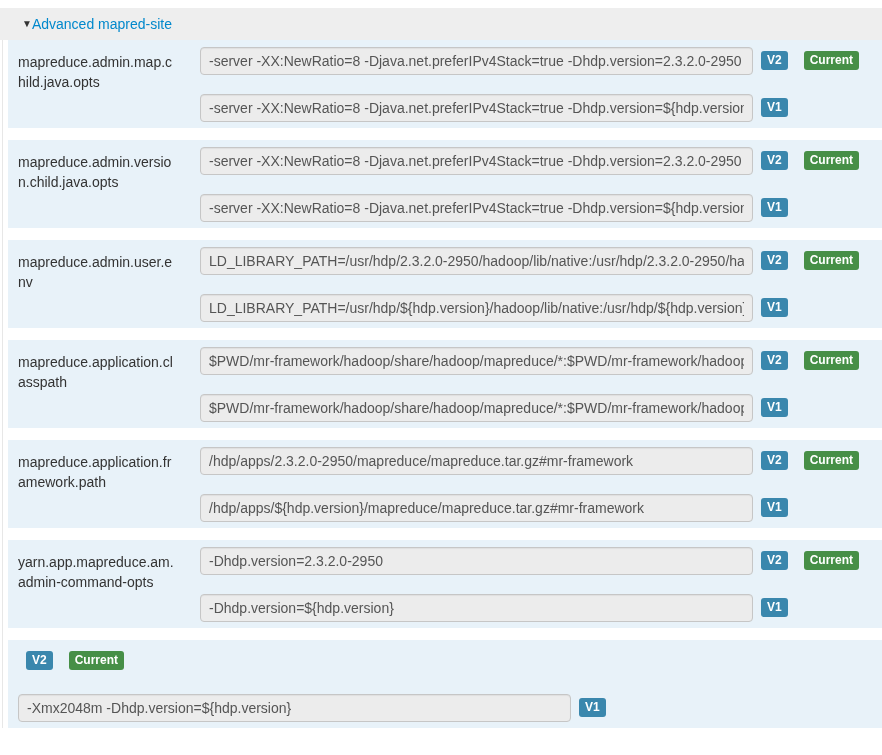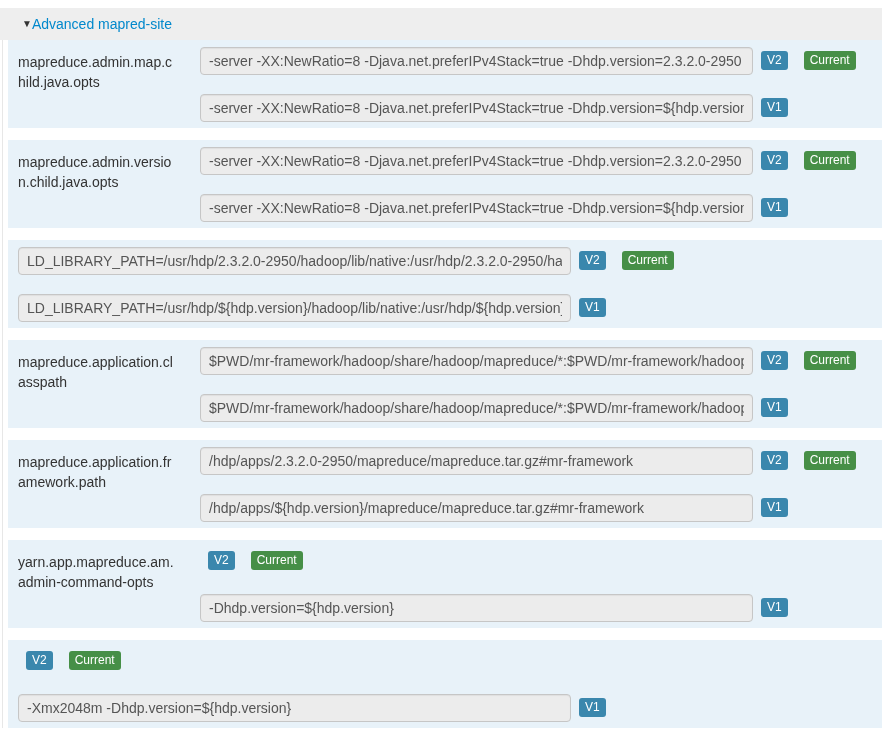--- a/index.html
+++ b/index.html
@@ -80,21 +80,21 @@
     box-shadow: inset 0 1px 1px rgba(0,0,0,0.06);
     overflow: hidden;
     white-space: nowrap;
   }
   .badge {
     display: inline-block;
     margin-top: 4px;
     padding: 2px 6px 3px 6px;
     border-radius: 3px;
     font-size: 12px;
-    font-weight: normal;
+    font-weight: bold;
     color: #ffffff;
     line-height: 14px;
     white-space: nowrap;
   }
   .badge-version { background: #3a87ad; margin-left: 8px; }
   .badge-current { background: #468f47; margin-left: 16px; }
 </style>
 </head>
 <body>
 
@@ -131,20 +131,21 @@
           <span class="badge badge-current">Current</span>
         </div>
         <div class="value-line">
           <input class="value-input" type="text" readonly="" value="-server -XX:NewRatio=8 -Djava.net.preferIPv4Stack=true -Dhdp.version=${hdp.version}" style="">
           <span class="badge badge-version">V1</span>
         </div>
       </div>
     </div>
 
     <div class="config-row">
+      <div class="prop-label">mapreduce.admin.user.env</div>
       <div class="values">
         <div class="value-line">
           <input class="value-input" type="text" readonly="" value="LD_LIBRARY_PATH=/usr/hdp/2.3.2.0-2950/hadoop/lib/native:/usr/hdp/2.3.2.0-2950/hadoop/lib/native" style="">
           <span class="badge badge-version">V2</span>
           <span class="badge badge-current">Current</span>
         </div>
         <div class="value-line">
           <input class="value-input" type="text" readonly="" value="LD_LIBRARY_PATH=/usr/hdp/${hdp.version}/hadoop/lib/native:/usr/hdp/${hdp.version}" style="">
           <span class="badge badge-version">V1</span>
         </div>
@@ -178,20 +179,21 @@
           <input class="value-input" type="text" readonly="" value="/hdp/apps/${hdp.version}/mapreduce/mapreduce.tar.gz#mr-framework" style="">
           <span class="badge badge-version">V1</span>
         </div>
       </div>
     </div>
 
     <div class="config-row">
       <div class="prop-label">yarn.app.mapreduce.am.admin-command-opts</div>
       <div class="values">
         <div class="value-line">
+          <input class="value-input" type="text" readonly="" value="-Dhdp.version=2.3.2.0-2950" style="">
           <span class="badge badge-version">V2</span>
           <span class="badge badge-current">Current</span>
         </div>
         <div class="value-line">
           <input class="value-input" type="text" readonly="" value="-Dhdp.version=${hdp.version}" style="">
           <span class="badge badge-version">V1</span>
         </div>
       </div>
     </div>
 

